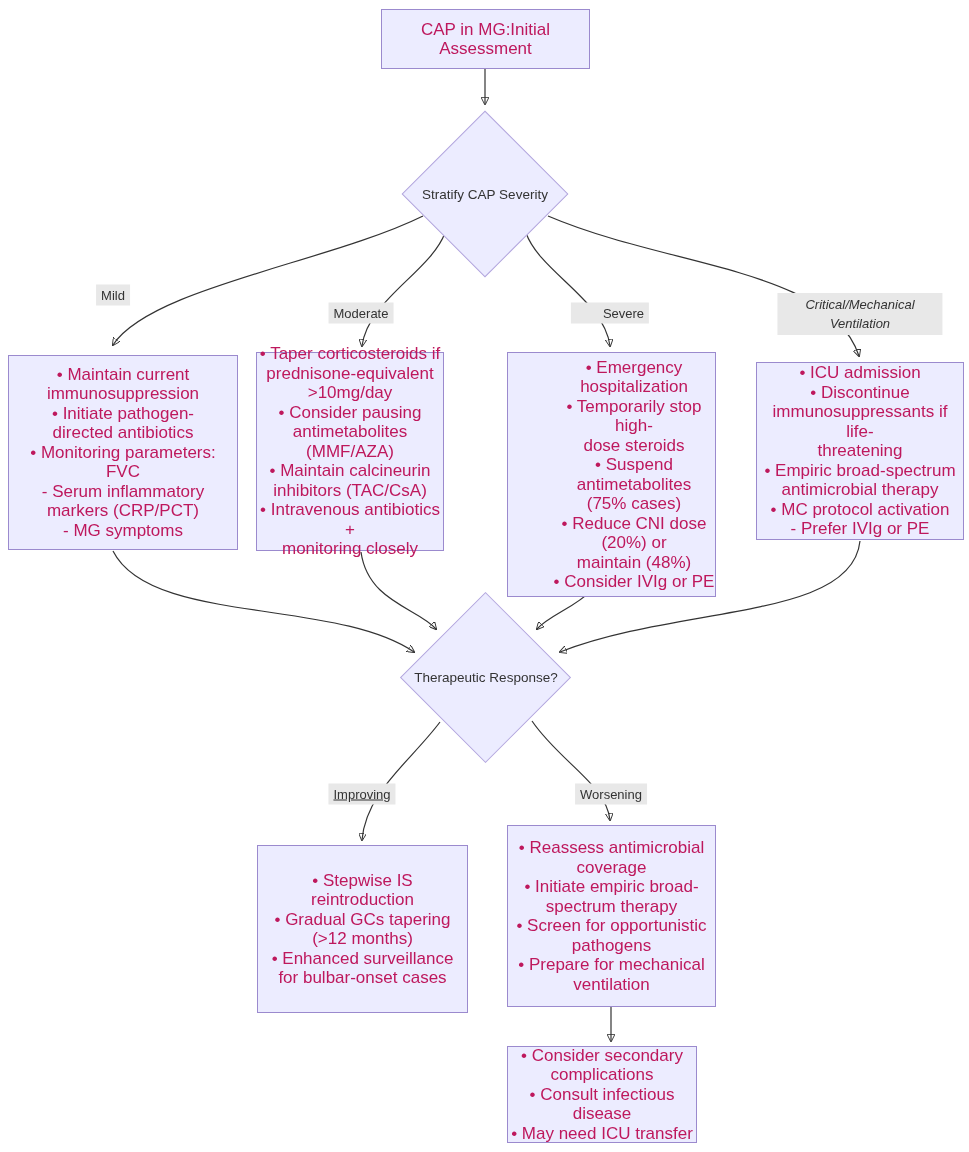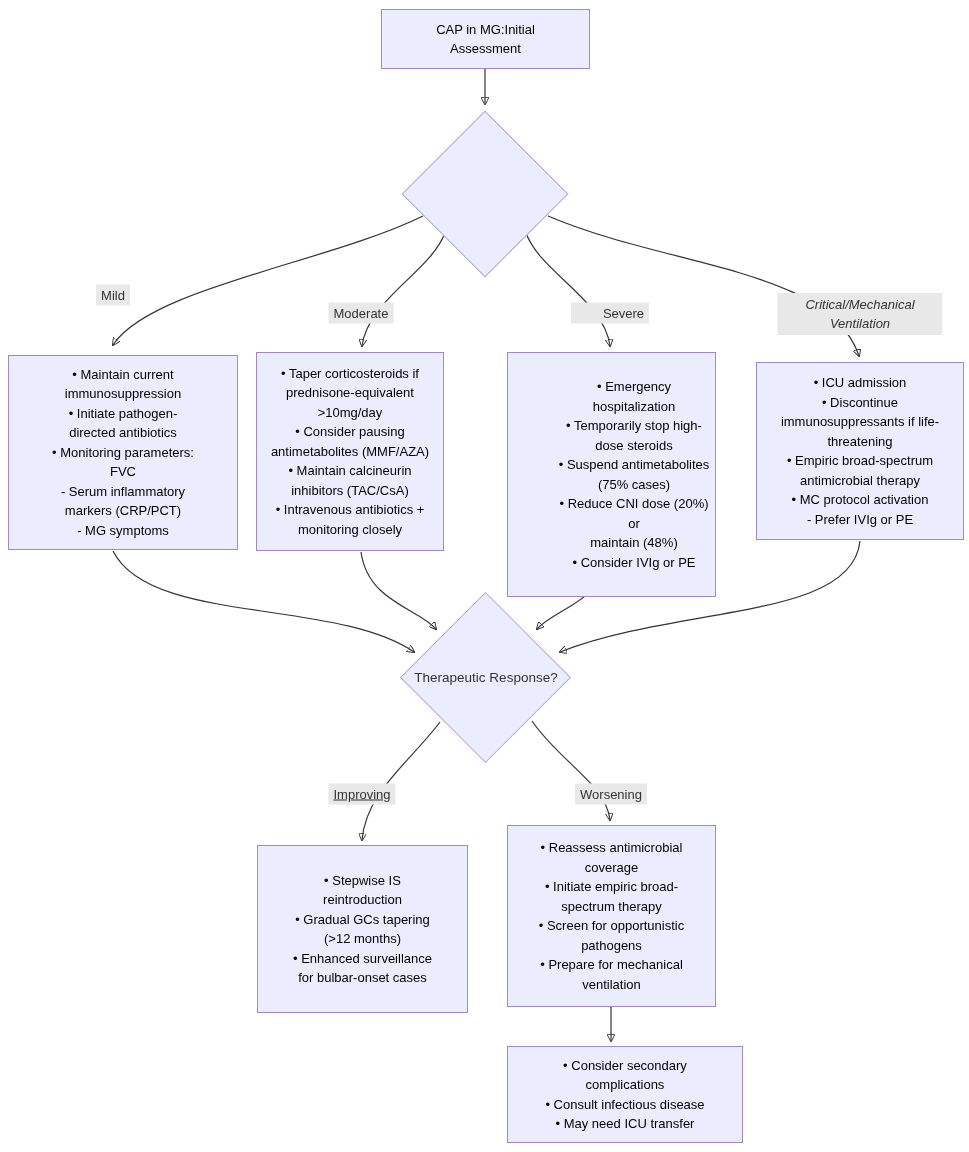--- a/index.html
+++ b/index.html
@@ -31,23 +31,23 @@
     background: #ECECFF;
     border: 1.3px solid #9b8ace;
     display: flex;
     align-items: center;
     justify-content: center;
     text-align: center;
   }
   .node-label {
     display: block;
     white-space: pre-line;
-    font-size: 13px;
+    font-size: 17px;
     line-height: 19.5px;
-    color: #000000;
+    color: #be185d;
   }
   .diamond-shape {
     position: absolute;
     box-sizing: border-box;
     background: #ECECFF;
     border: 1.3px solid #b3a6dd;
     transform: rotate(45deg);
   }
   .diamond-label {
     position: absolute;
@@ -99,20 +99,21 @@
     <path d="M532,721 C560,762 606,784 610,820" marker-end="url(#arrowhead)"></path>
     <path d="M611,1007 L611,1041" marker-end="url(#arrowhead)"></path>
   </svg>
 
   <div class="node" style="left:381px; top:9px; width:209px; height:60px;">
     <span class="node-label">CAP in MG:Initial
 Assessment</span>
   </div>
 
   <div class="diamond-shape" style="left:426px; top:135px; width:118px; height:118px;"></div>
+  <div class="diamond-label" style="left:390px; top:181px; width:190px; height:26px;">Stratify CAP Severity</div>
 
   <div class="node" style="left:8px; top:355px; width:230px; height:195px;">
     <span class="node-label">• Maintain current
 immunosuppression
 • Initiate pathogen-
 directed antibiotics
 • Monitoring parameters:
 FVC
 - Serum inflammatory
 markers (CRP/PCT)
@@ -170,21 +171,21 @@
     <span class="node-label">• Reassess antimicrobial
 coverage
 • Initiate empiric broad-
 spectrum therapy
 • Screen for opportunistic
 pathogens
 • Prepare for mechanical
 ventilation</span>
   </div>
 
-  <div class="node" style="left:507px; top:1046px; width:236px; height:97px;">
+  <div class="node" style="left:507px; top:1046px; width:190px; height:97px;">
     <span class="node-label">• Consider secondary
 complications
 • Consult infectious disease
 • May need ICU transfer</span>
   </div>
 
   <div class="edge-label" style="left:113px; top:295px;">Mild</div>
   <div class="edge-label" style="left:361px; top:313px;">Moderate</div>
   <div class="edge-label" style="left:610px; top:313px;padding-left:32px;">Severe</div>
   <div class="edge-label wide" style="left:860px; top:314px;">Critical/Mechanical

